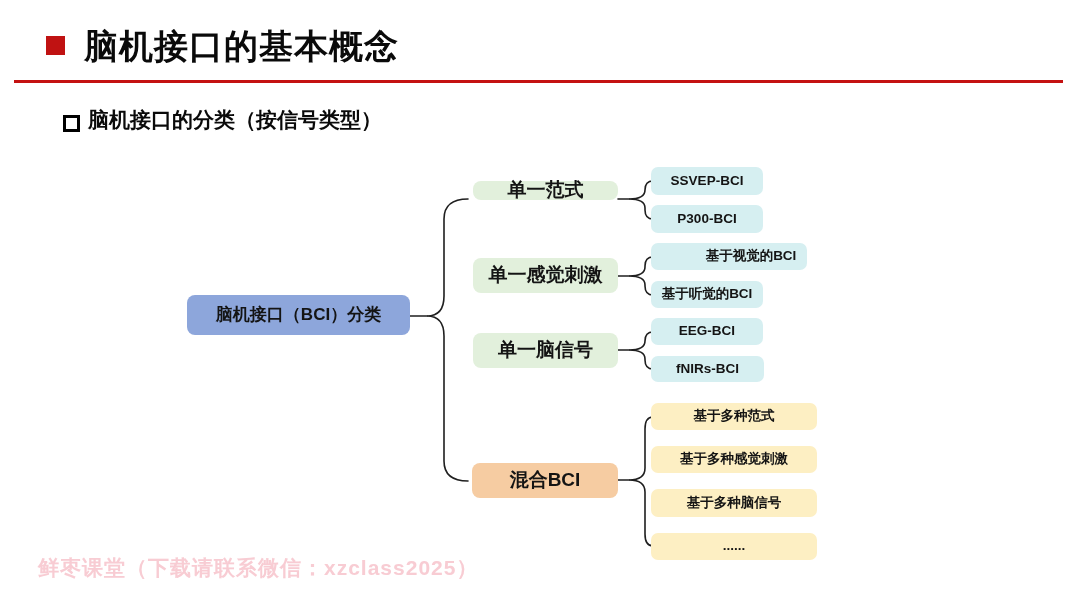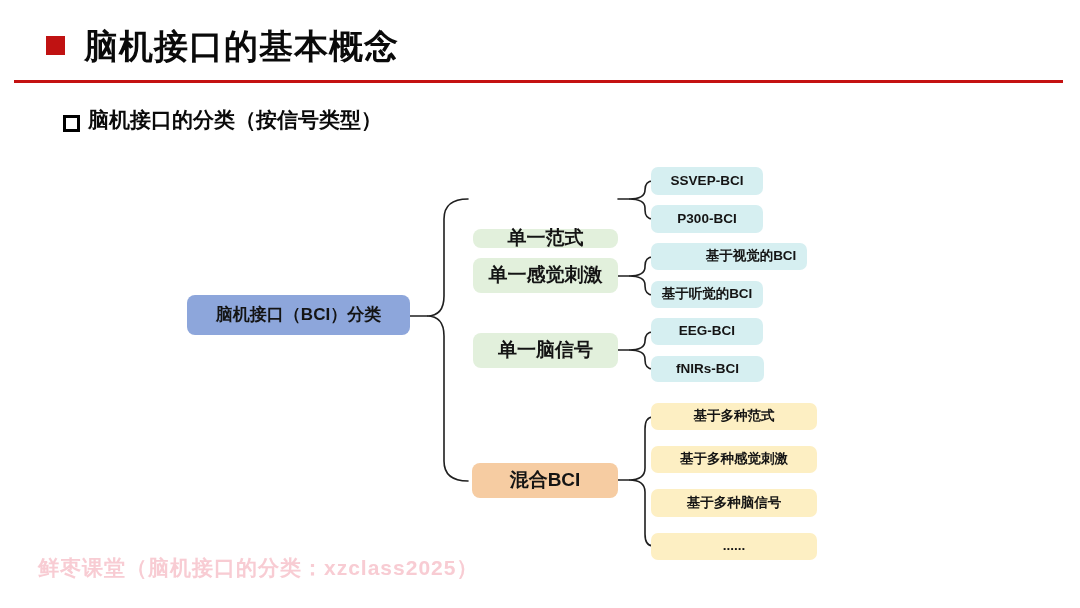--- a/index.html
+++ b/index.html
@@ -49,31 +49,31 @@
       <path d="M 618,276 L 629,276"></path>
       <path d="M 653,257 Q 645,257 645,266 L 645,267 Q 645,276 629,276 Q 645,276 645,285 L 645,286 Q 645,295 653,295"></path>
       <path d="M 618,350 L 629,350"></path>
       <path d="M 653,332 Q 645,332 645,341 L 645,341 Q 645,350 629,350 Q 645,350 645,359 L 645,360 Q 645,369 653,369"></path>
       <path d="M 618,480 L 629,480"></path>
       <path d="M 653,417 Q 645,417 645,429 L 645,468 Q 645,480 629,480 Q 645,480 645,492 L 645,534 Q 645,546 653,546"></path>
     </svg>
 
   <div class="node c-root" style="left:187px;top:295px;width:223px;height:40px;">脑机接口（BCI）分类</div>
 
-  <div class="node c-green" style="left:473px;top:181px;width:145px;height:19px;margin-top:48px;">单一范式</div>
+  <div class="node c-green" style="left:473px;top:181px;width:145px;height:19px;">单一范式</div>
   <div class="node c-green" style="left:473px;top:258px;width:145px;height:35px;">单一感觉刺激</div>
   <div class="node c-green" style="left:473px;top:333px;width:145px;height:35px;">单一脑信号</div>
   <div class="node c-cyan" style="left:651px;top:167px;width:112px;height:28px;">SSVEP-BCI</div>
 
   <div class="node c-orange" style="left:472px;top:463px;width:146px;height:35px;">混合BCI</div>
   <div class="node c-cyan" style="left:651px;top:205px;width:112px;height:28px;">P300-BCI</div>
   <div class="node c-cyan" style="left:651px;top:243px;width:112px;height:27px;padding-left:44px;">基于视觉的BCI</div>
   <div class="node c-cyan" style="left:651px;top:281px;width:112px;height:27px;">基于听觉的BCI</div>
   <div class="node c-cyan" style="left:651px;top:318px;width:112px;height:27px;">EEG-BCI</div>
   <div class="node c-cyan" style="left:651px;top:356px;width:113px;height:26px;">fNIRs-BCI</div>
 
   <div class="node c-yellow" style="left:651px;top:403px;width:166px;height:27px;">基于多种范式</div>
   <div class="node c-yellow" style="left:651px;top:446px;width:166px;height:27px;">基于多种感觉刺激</div>
   <div class="node c-yellow" style="left:651px;top:489px;width:166px;height:28px;">基于多种脑信号</div>
   <div class="node c-yellow" style="left:651px;top:533px;width:166px;height:27px;">......</div>
 
-  <div class="watermark">鲜枣课堂（脑机接口的分类：xzclass2025）</div>
+  <div class="watermark">鲜枣课堂（下载请联系微信：xzclass2025）</div>
 </div>
 
 </body></html>

